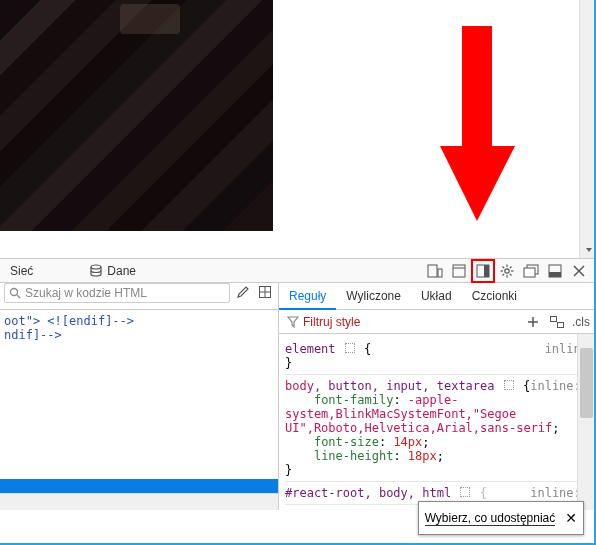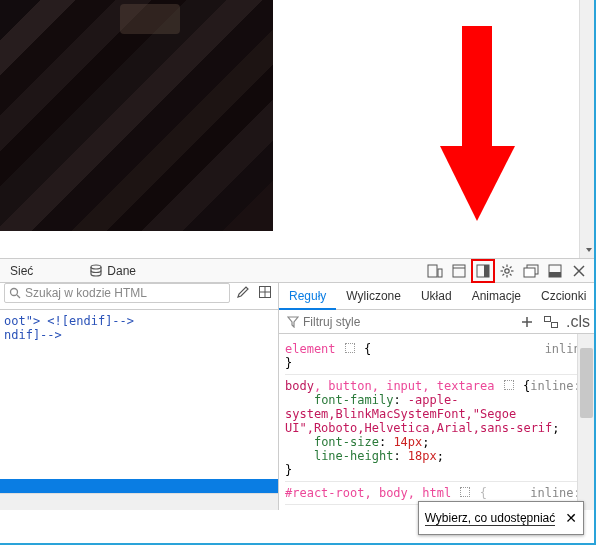--- a/index.html
+++ b/index.html
@@ -32,27 +32,27 @@
   .cm-bluelink{color:#2a52b8;}
   .dt-left-code pre{margin:0;white-space:pre-wrap;}
   .bluebar{position:absolute;left:0;right:0;bottom:17px;height:14px;background:#0a7de3;}
   .left-hscroll{position:absolute;left:0;right:0;bottom:0;height:17px;background:#f0f0f0;border-top:1px solid #ddd;}
 
   .dt-right { flex:1; display:flex; flex-direction:column; min-width:0;}
   .dt-right-tabs { display:flex; height:27px; border-bottom:1px solid #ccc; align-items:stretch;}
   .dt-right-tabs .rtab { padding:0 10px; display:flex; align-items:center; color:#333;}
   .dt-right-tabs .rtab.active { color:#0a7de3; border-bottom:2px solid #0a7de3; margin-bottom:-1px;}
   .dt-filterbar { display:flex; align-items:center; height:24px; border-bottom:1px solid #ccc; padding:0 4px; gap:6px;}
-  .filter-input{flex:1; display:flex; align-items:center; color:#737373; height:20px; padding:0 4px;}
+  .filter-input{flex:1; display:flex; align-items:center; color:#b91c1c; height:20px; padding:0 4px;}
   .filter-input svg{flex:none;margin-right:4px;}
-  .small-ctrl{color:#555;font-size:16px;}
+  .small-ctrl{color:#555;font-size:12px;}
   .rules { flex:1; overflow:auto; font-family: Consolas, monospace; font-size:12px; padding:4px 6px 4px 6px; position:relative;}
   .rules .block{border-bottom:1px solid #e8e8e8;padding:4px 0;}
   .inline-tag{float:right;color:#888;}
-  .sel{color:#ec4899;}
+  .sel{color:#701a75;}
   .sel-strong{color:#be185d;}
   .propname{color:#2a7a3a;}
   .val-red{color:#c22;}
   .val-pink{color:#c2185b;}
   .target-ico{display:inline-block;width:10px;height:10px;border:1px dotted #999;margin:0 2px;}
   .rules-scroll{position:absolute;right:0;top:0;width:17px;height:100%;background:#f0f0f0;border-left:1px solid #ddd;}
   .rules-scroll .thumb{position:absolute;top:14px;left:2px;width:13px;height:70px;background:#c8c8c8;border-radius:2px;}
 
   .arrow-overlay { position:absolute; left:440px; top:26px; width:75px; height:200px; pointer-events:none;}
 
@@ -190,23 +190,20 @@
         <div class="rtab active">
               <span>Reguły</span>
             </div>
         <div class="rtab">
               <span>Wyliczone</span>
             </div>
         <div class="rtab">
               <span>Układ</span>
             </div>
         <div class="rtab">
-              <span>Animacje</span>
-            </div>
-        <div class="rtab">
               <span>Czcionki</span>
             </div>
       </div>
       <div class="dt-filterbar">
         <div class="filter-input">
           <svg width="12" height="12" viewBox="0 0 12 12">
                 <path d="M1 1 L11 1 L7 6 L7 11 L5 9 L5 6 Z" fill="none" stroke="#888" stroke-width="1.2"></path>
               </svg>
           <span>Filtruj style</span>
         </div>

